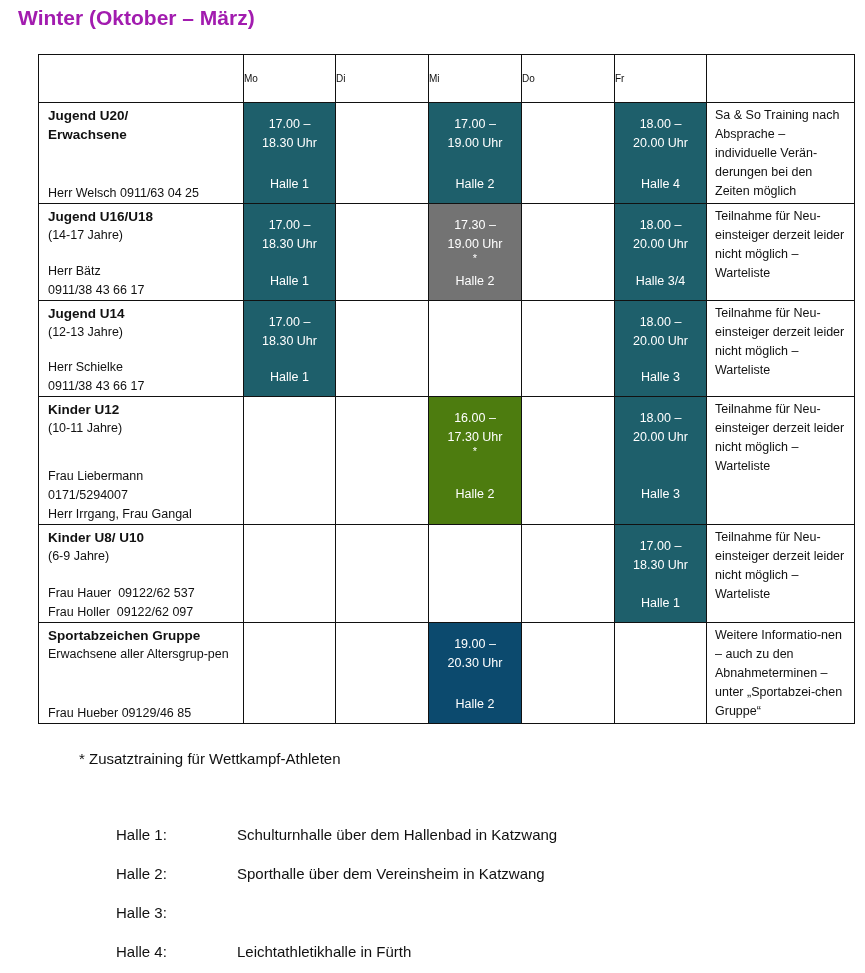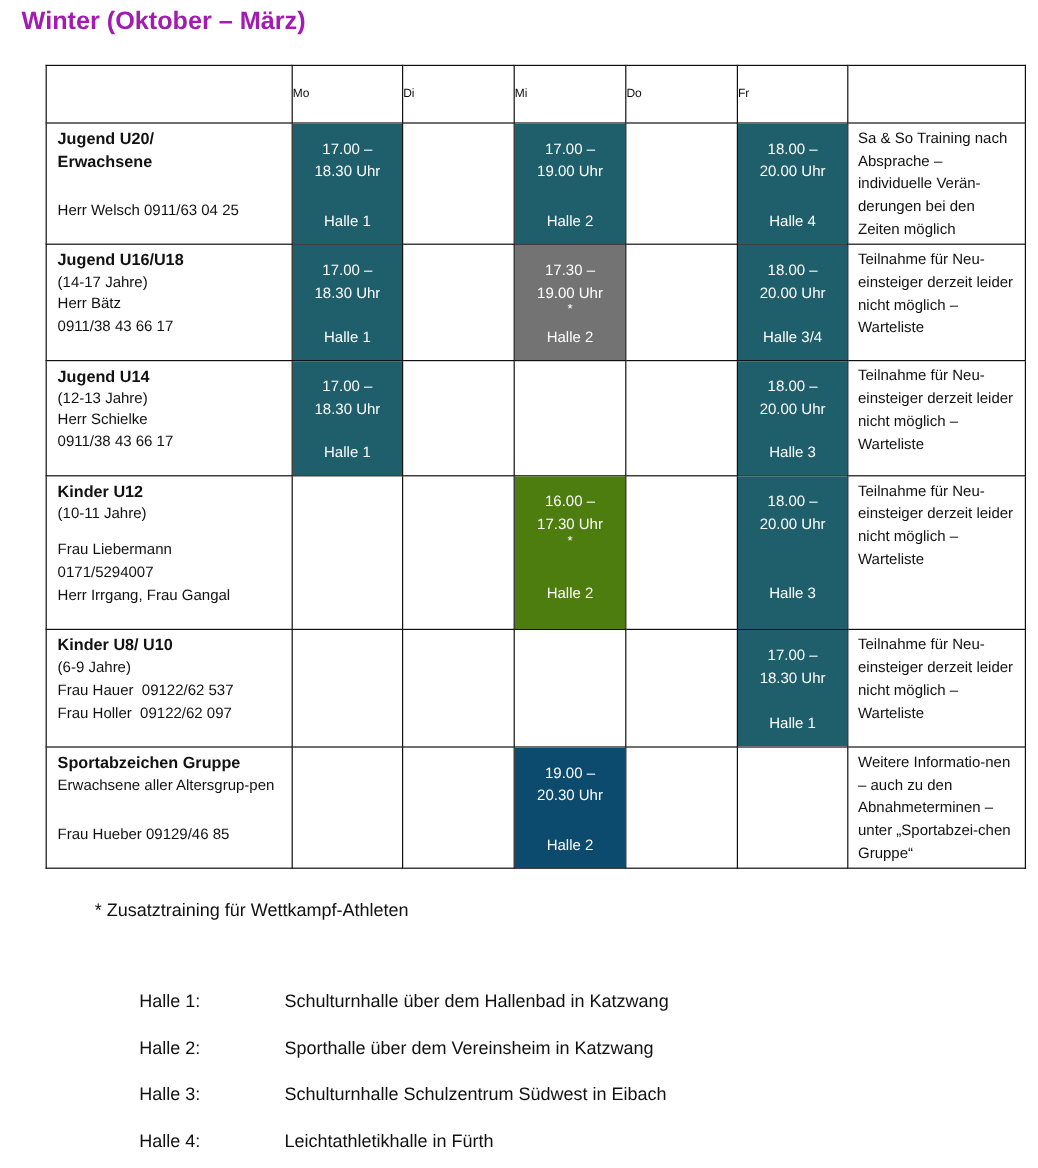--- a/index.html
+++ b/index.html
@@ -6,21 +6,21 @@
   body { width:865px; height:973px; position:relative; overflow:hidden;
          font-family:"Liberation Sans", "DejaVu Sans", sans-serif; color:#111; }
   .title { position:absolute; left:18px; top:6px; font-size:21px; font-weight:bold;
            color:#a21caf; letter-spacing:0; }
   table.sched { position:absolute; left:38px; top:54px; border-collapse:collapse;
                 table-layout:fixed; width:816px; }
   table.sched td, table.sched th { border:1.5px solid #111; padding:0; vertical-align:top; }
   th { height:47px; font-size:10px; font-weight:normal; text-align:left; vertical-align:middle !important; }
   .group { padding:3px 6px 2px 9px !important; font-size:12.5px; line-height:19px; position:relative; }
   .group .gname { font-weight:bold; font-size:13.5px; }
-  .group .contact { position:absolute; left:9px; bottom:18px; right:4px;margin-top:16px; }
+  .group .contact { position:absolute; left:9px; bottom:0; right:4px;margin-top:16px; }
   .slot { background:#1e5f6b; color:#fff; text-align:center; font-size:12.5px; line-height:19px;
           position:relative; }
   .slot .time { position:absolute; top:12px; left:0; right:0; }
   .slot .star { position:absolute; top:48px; left:0; right:0; font-size:11px; line-height:12px; }
   .slot .hall { position:absolute; bottom:9px; left:0; right:0; }
   .note { font-size:12.5px; line-height:19px; padding:3px 4px 2px 8px !important; }
   .r1 { height:97px; } .r2 { height:97px; } .r3 { height:96px; }
   .r4 { height:128px; } .r5 { height:98px; } .r6 { height:97px; }
   .footnote { position:absolute; left:79px; top:750px; font-size:15px; }
   .halls { position:absolute; left:79px; top:826px; font-size:15px; }
@@ -231,19 +231,18 @@
   <div class="hall-row">
     <span class="lbl">Halle 1:</span>
     <span>Schulturnhalle über dem Hallenbad in Katzwang</span>
   </div>
   <div class="hall-row">
     <span class="lbl">Halle 2:</span>
     <span>Sporthalle über dem Vereinsheim in Katzwang</span>
   </div>
   <div class="hall-row">
     <span class="lbl">Halle 3:</span>
-    <span>Schulturnhalle Schulzentrum Südwest in Eibach</span>
   </div>
   <div class="hall-row">
     <span class="lbl">Halle 4:</span>
     <span>Leichtathletikhalle in Fürth</span>
   </div>
 </div>
 
 </body></html>

